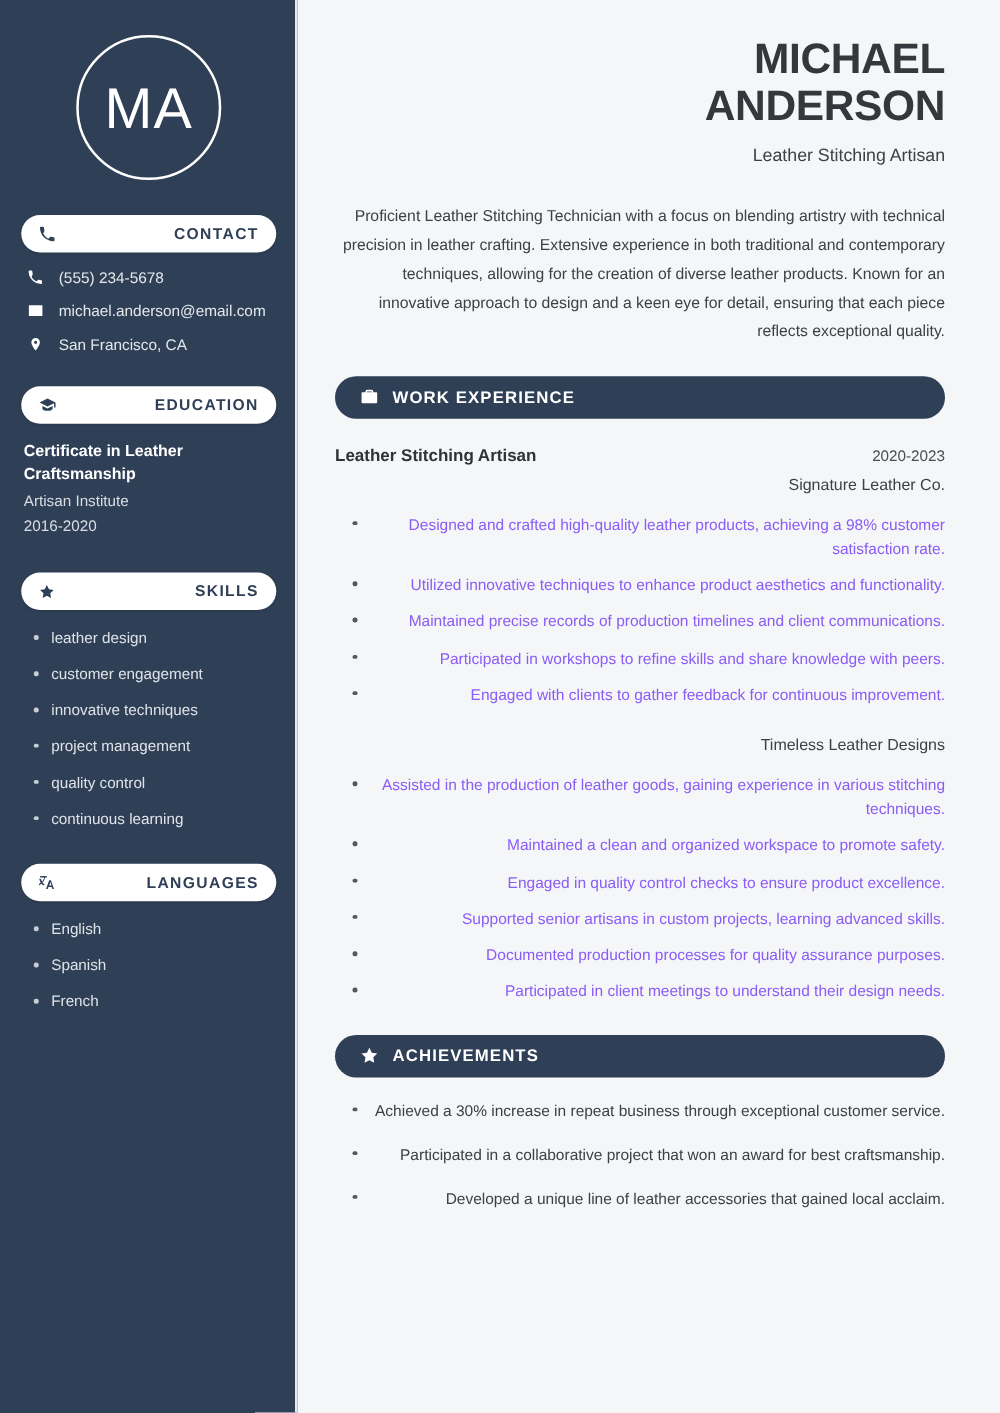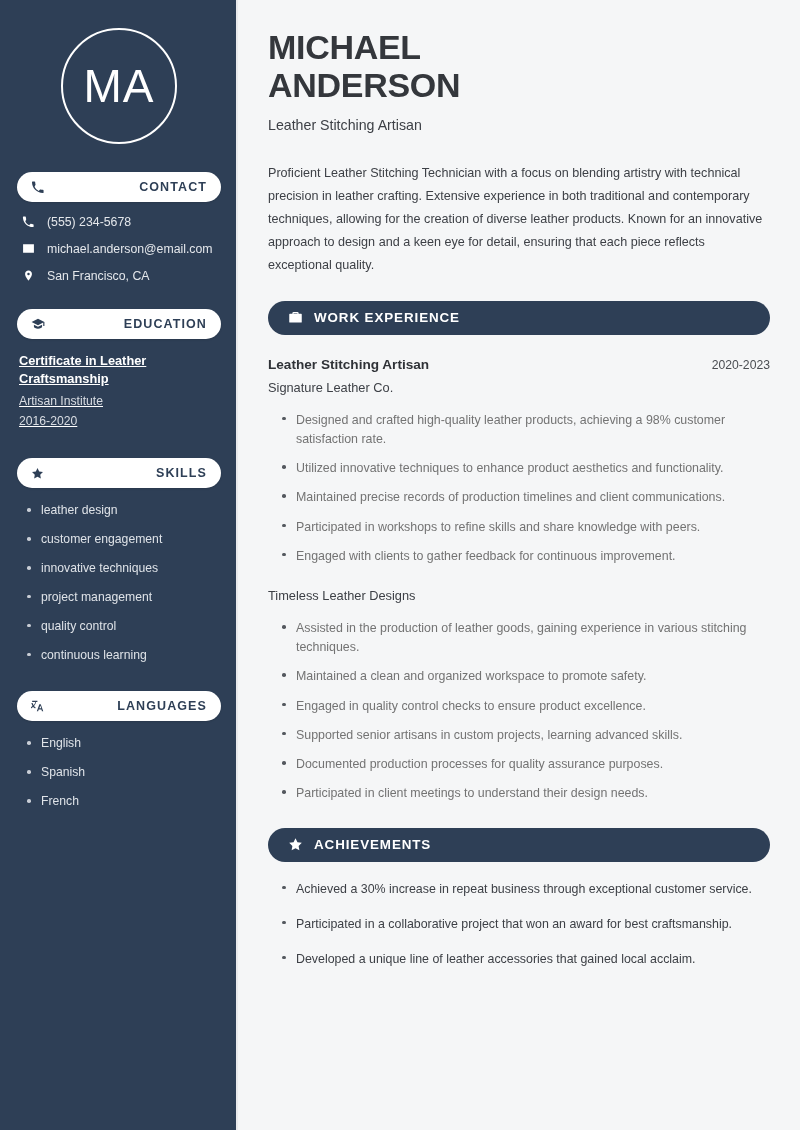--- a/index.html
+++ b/index.html
@@ -39,21 +39,21 @@
     padding:0 14px;
     gap:9px;
     font-size:12.5px; font-weight:700; letter-spacing:1.1px;
     box-shadow:0 1px 2px rgba(0,0,0,.12);
     justify-content:space-between;
   }
   .pill .ico { display:flex; align-items:center; width:15px; }
   .pill .ico svg { fill:#2e3f56; }
 
   .sb-sec-contact { margin-top:28px; }
-  .sb-sec-education { margin-top:27px;text-decoration:underline; }
+  .sb-sec-education { margin-top:27px; }
   .sb-sec-skills { margin-top:28px; }
   .sb-sec-languages { margin-top:28px; }
 
   .contact-list { margin-top:14px; padding-left:4px; }
   .contact-row {
     display:flex; align-items:center; gap:12px;
     font-size:12.3px; color:#e4e7eb; line-height:1;
     margin-bottom:14px;
   }
   .contact-row .cico { width:14px; display:flex; justify-content:center; }
@@ -69,21 +69,21 @@
     position:relative; padding-left:14px;
     font-size:12.2px; color:#dfe3e8; line-height:1.3;
     margin-bottom:13px;
   }
   .dot-list li::before {
     content:""; position:absolute; left:0; top:5px;
     width:3.5px; height:3.5px; border-radius:50%; background:#c9ced6;
   }
 
   
-  .main { flex:1; padding:28px 30px 0 30px; background:#f5f6f7; }
+  .main { flex:1; padding:28px 44px 0 30px; background:#f5f6f7;text-align:right; }
 
   .name {
     font-size:34px; font-weight:700; letter-spacing:-0.3px;
     line-height:1.12; color:#34373c; text-transform:uppercase;
   }
   .headline { font-size:14.2px; color:#3d4046; margin-top:13px; }
 
   .summary {
     margin-top:29px;
     font-size:12.6px; line-height:1.82; color:#3d4046;
@@ -103,21 +103,21 @@
 
   .job { margin-top:22px; }
   .job-head { display:flex; justify-content:space-between; align-items:baseline; }
   .job-title { font-size:13.6px; font-weight:700; color:#2f3237; }
   .job-dates { font-size:12.2px; color:#4a4d52; }
   .job-company { font-size:12.8px; color:#3d4046; margin-top:8px; }
 
   .bullets { margin-top:16px; padding-left:14px; list-style:none; }
   .bullets li {
     position:relative; padding-left:14px;
-    font-size:12.4px; line-height:1.55; color:#737373;
+    font-size:12.4px; line-height:1.55; color:#8b5cf6;
     margin-bottom:10px;
   }
   .bullets li::before {
     content:""; position:absolute; left:0; top:6px;
     width:3.5px; height:3.5px; border-radius:50%; background:#54585e;
   }
   .bullets.wide li { max-width:490px; }
 
   .ach-list { margin-top:18px; padding-left:14px; list-style:none; }
   .ach-list li {

